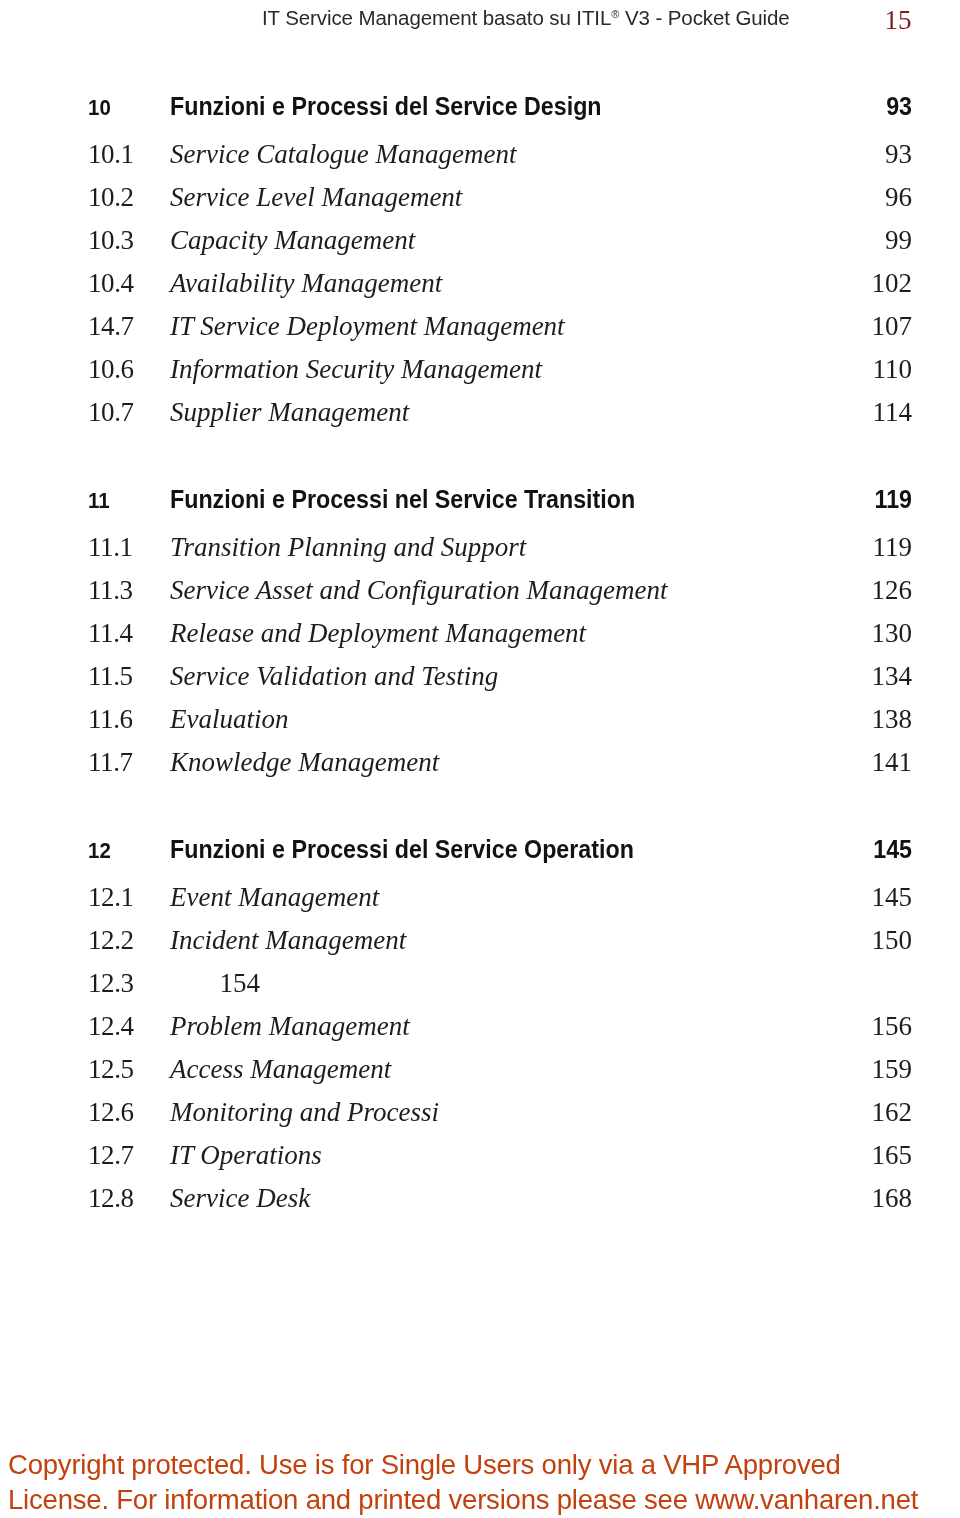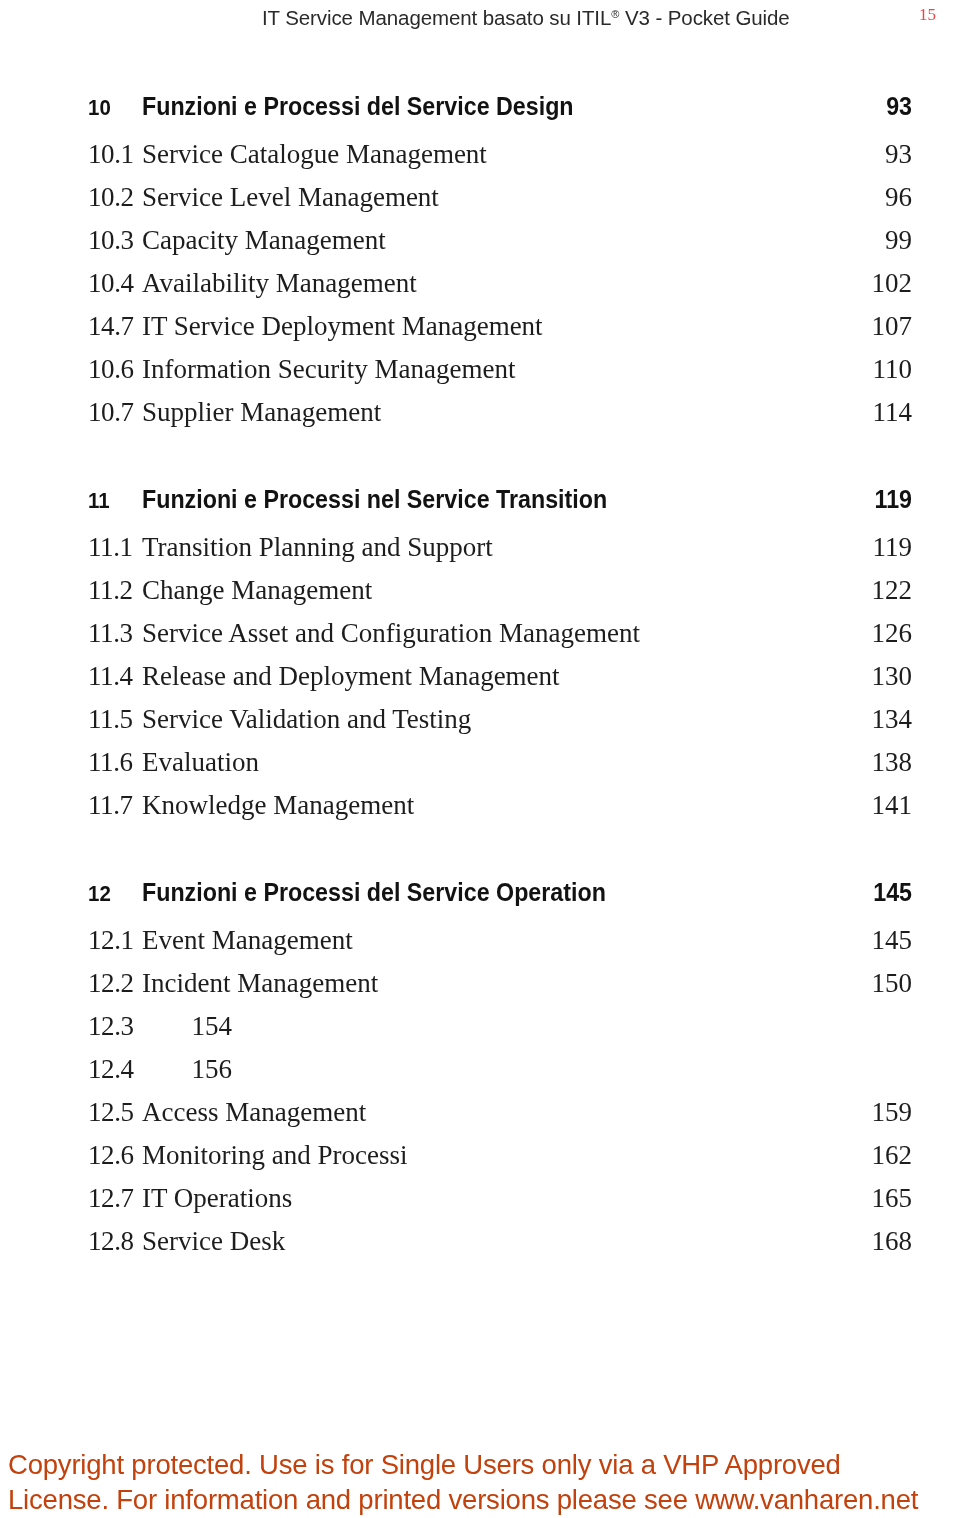--- a/index.html
+++ b/index.html
@@ -38,24 +38,24 @@
   .running-header .title .reg {
     font-size: 11px;
     vertical-align: 7px;
     letter-spacing: 0;
   }
   .running-header .folio {
     position: absolute;
     left: 860px;
     top: -1px;
     width: 76px;
-    text-align: right;
+    text-align: center;
     font-family: "Liberation Serif", "DejaVu Serif", serif;
-    font-size: 17px;
-    color: #ef4444;
+    font-size: 27px;
+    color: #7f1d1d;
   }
 
   
   .toc {
     position: absolute;
     left: 88px;
     top: 92px;
     width: 824px;
   }
   .chapter-block {
@@ -63,20 +63,21 @@
   }
   .chapter-block:last-child {
     margin-bottom: 0;
   }
 
   .toc-row {
     position: relative;
     display: flex;
     align-items: baseline;
     height: 43px;
+    gap: 28px;
   }
 
   
   .toc-row.chapter {
     height: 47px;
   }
   .toc-row.chapter .num,
   .toc-row.chapter .label,
   .toc-row.chapter .page {
     font-family: "Liberation Sans", "DejaVu Sans", sans-serif;
@@ -110,20 +111,21 @@
     color: #1d1d1d;
   }
   .toc-row.section .num {
     width: 54px;
     flex: 0 0 54px;
     letter-spacing: -0.4px;
   }
   .toc-row.section .label {
     flex: 1 1 auto;
     white-space: nowrap;
+    font-style: italic;
   }
 
   .toc-row .page {
     flex: 0 0 90px;
     width: 90px;
     text-align: right;
   }
 
   
   .footer-notice {
@@ -202,25 +204,20 @@
           <span class="num">11</span>
           <span class="label">Funzioni e Processi nel Service Transition</span>
           <span class="page">119</span>
         </div>
         <div class="toc-row section">
           <span class="num">11.1</span>
           <span class="label">Transition Planning and Support</span>
           <span class="page">119</span>
         </div>
         <div class="toc-row section">
-          <span class="num">11.2</span>
-          <span class="label">Change Management</span>
-          <span class="page">122</span>
-        </div>
-        <div class="toc-row section">
           <span class="num">11.3</span>
           <span class="label">Service Asset and Configuration Management</span>
           <span class="page">126</span>
         </div>
         <div class="toc-row section">
           <span class="num">11.4</span>
           <span class="label">Release and Deployment Management</span>
           <span class="page">130</span>
         </div>
         <div class="toc-row section">
@@ -254,20 +251,21 @@
           <span class="num">12.2</span>
           <span class="label">Incident Management</span>
           <span class="page">150</span>
         </div>
         <div class="toc-row section">
           <span class="num">12.3</span>
           <span class="page">154</span>
         </div>
         <div class="toc-row section">
           <span class="num">12.4</span>
+          <span class="label">Problem Management</span>
           <span class="page">156</span>
         </div>
         <div class="toc-row section">
           <span class="num">12.5</span>
           <span class="label">Access Management</span>
           <span class="page">159</span>
         </div>
         <div class="toc-row section">
           <span class="num">12.6</span>
           <span class="label">Monitoring and Processi</span>

